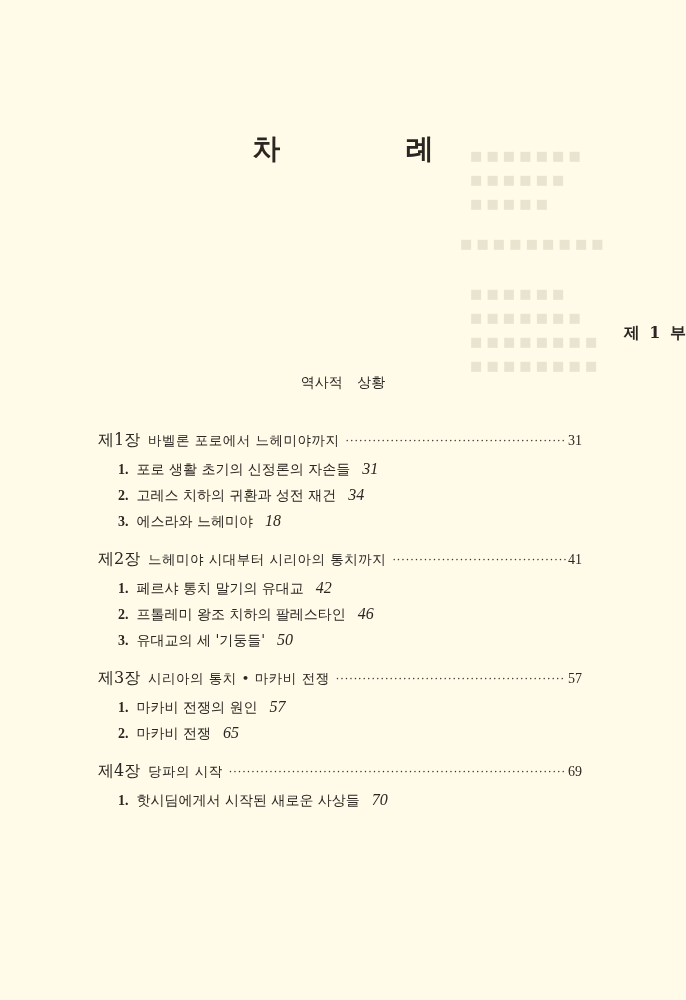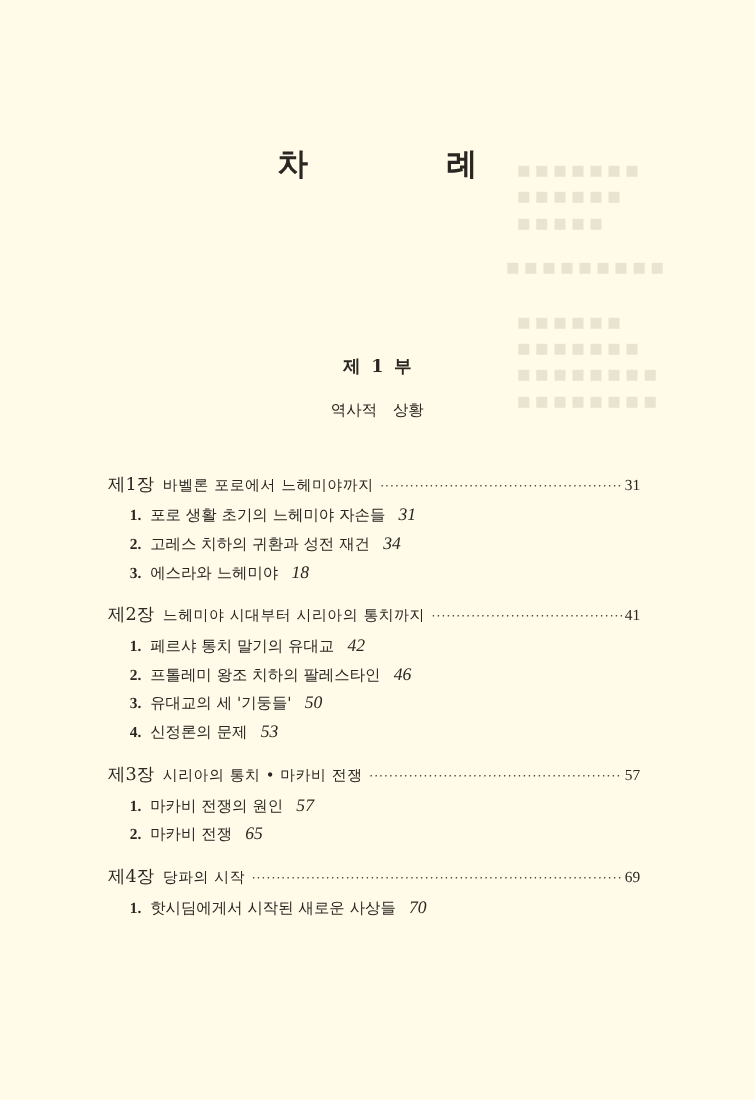--- a/index.html
+++ b/index.html
@@ -55,28 +55,28 @@
       font-style: italic;
       font-family: "Liberation Serif", serif;
       font-size: 16px;
       margin-left: 12px;
     }
     .part-title {
       position: absolute;
       top: 323px;
       left: 0;
       width: 686px;
-      text-align: center;
+      text-align: right;
       font-size: 16px;
       font-weight: bold;
       word-spacing: 4px;
     }
     .part-subtitle {
       position: absolute;
-      top: 364px;
+      top: 374px;
       left: 0;
       width: 686px;
       text-align: center;
       font-size: 14px;
       word-spacing: 10px;
     }
     .chapters {
       position: absolute;
       left: 98px;
       top: 428px;
@@ -161,36 +161,35 @@
 
   <div class="chapters">
 
     <div class="chapter">
       <span class="ch-label">제1장</span>
       <span class="ch-title">바벨론 포로에서 느헤미야까지</span>
       <span class="ch-leader"></span>
       <span class="ch-page">31</span>
     </div>
     <div class="sections">
-      <div class="section"><span class="sec-num">1.</span><span>포로 생활 초기의 느헤미야 자손들</span><span class="sec-page">31</span></div>
+      <div class="section"><span class="sec-num">1.</span><span>포로 생활 초기의 신정론의 자손들</span><span class="sec-page">31</span></div>
       <div class="section"><span class="sec-num">2.</span><span>고레스 치하의 귀환과 성전 재건</span><span class="sec-page">34</span></div>
       <div class="section"><span class="sec-num">3.</span><span>에스라와 느헤미야</span><span class="sec-page">18</span></div>
     </div>
 
     <div class="chapter">
       <span class="ch-label">제2장</span>
       <span class="ch-title">느헤미야 시대부터 시리아의 통치까지</span>
       <span class="ch-leader"></span>
       <span class="ch-page">41</span>
     </div>
     <div class="sections">
       <div class="section"><span class="sec-num">1.</span><span>페르샤 통치 말기의 유대교</span><span class="sec-page">42</span></div>
       <div class="section"><span class="sec-num">2.</span><span>프톨레미 왕조 치하의 팔레스타인</span><span class="sec-page">46</span></div>
       <div class="section"><span class="sec-num">3.</span><span>유대교의 세 '기둥들'</span><span class="sec-page">50</span></div>
-      <div class="section"><span class="sec-num">4.</span><span>신정론의 문제</span><span class="sec-page">53</span></div>
     </div>
 
     <div class="chapter">
       <span class="ch-label">제3장</span>
       <span class="ch-title">시리아의 통치 • 마카비 전쟁</span>
       <span class="ch-leader"></span>
       <span class="ch-page">57</span>
     </div>
     <div class="sections">
       <div class="section"><span class="sec-num">1.</span><span>마카비 전쟁의 원인</span><span class="sec-page">57</span></div>

